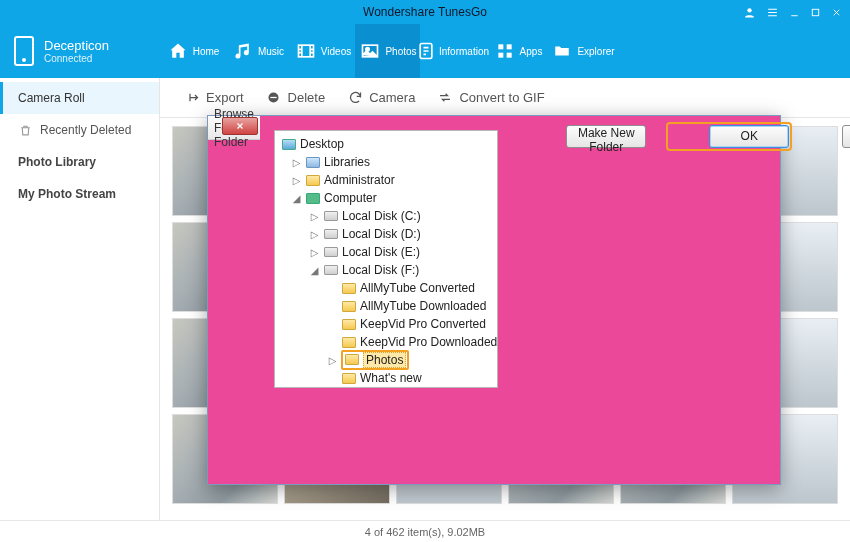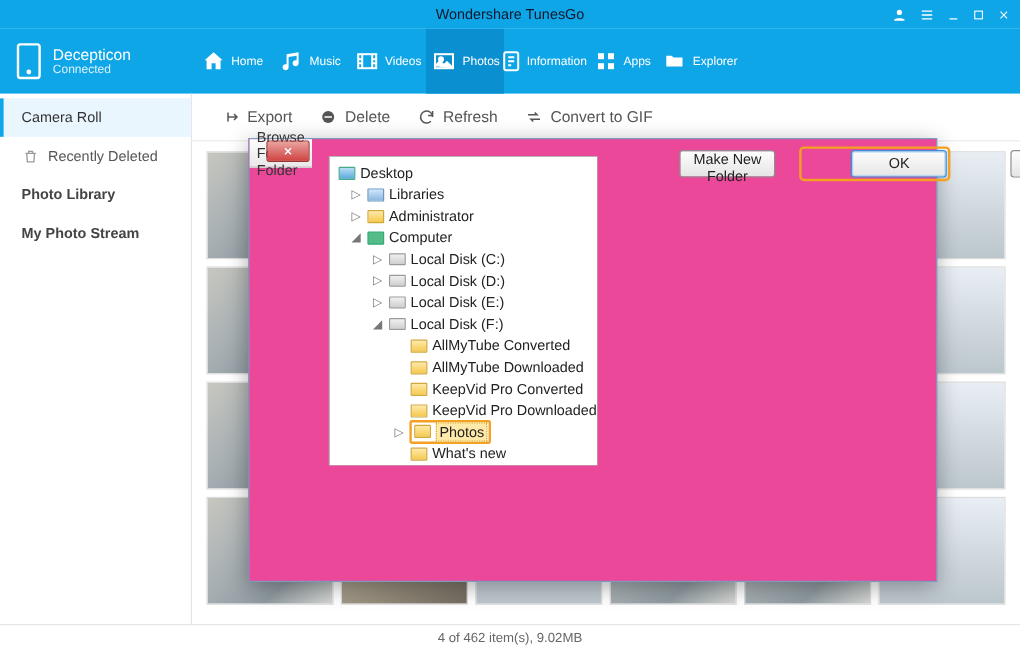--- a/index.html
+++ b/index.html
@@ -211,21 +211,21 @@
             </svg>
           </span>
         <span>Delete</span>
       </div>
       <div class="tool-btn">
         <span class="tool-icon">
             <svg width="15" height="15" viewBox="0 0 24 24" fill="none" stroke="#555" stroke-width="2">
               <path d="M20 12a8 8 0 10-2.3 5.6M20 4v6h-6"></path>
             </svg>
           </span>
-        <span>Refresh</span>
+        <span>Camera</span>
       </div>
       <div class="tool-btn">
         <span class="tool-icon">
             <svg width="17" height="15" viewBox="0 0 24 24" fill="none" stroke="#555" stroke-width="2">
               <path d="M4 9h12l-3-3M20 15H8l3 3"></path>
             </svg>
           </span>
         <span>Convert to GIF</span>
       </div>
     </div>

